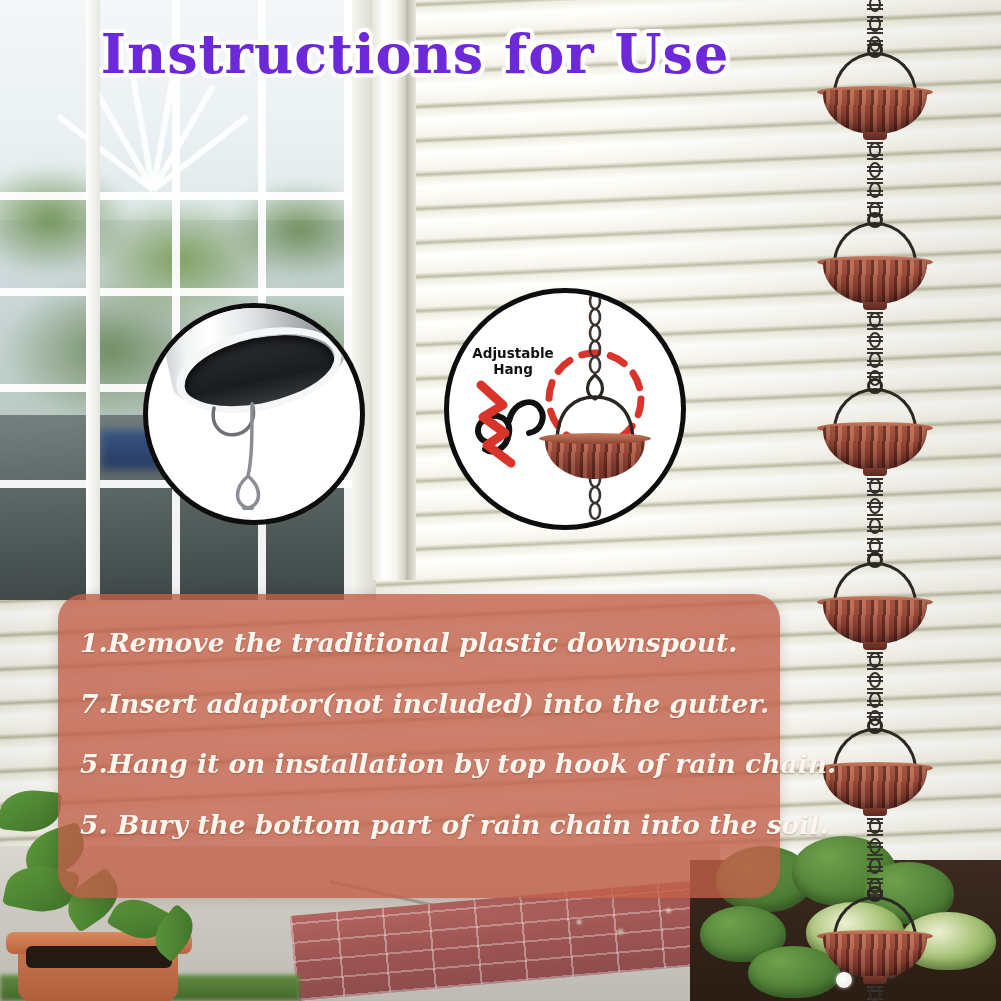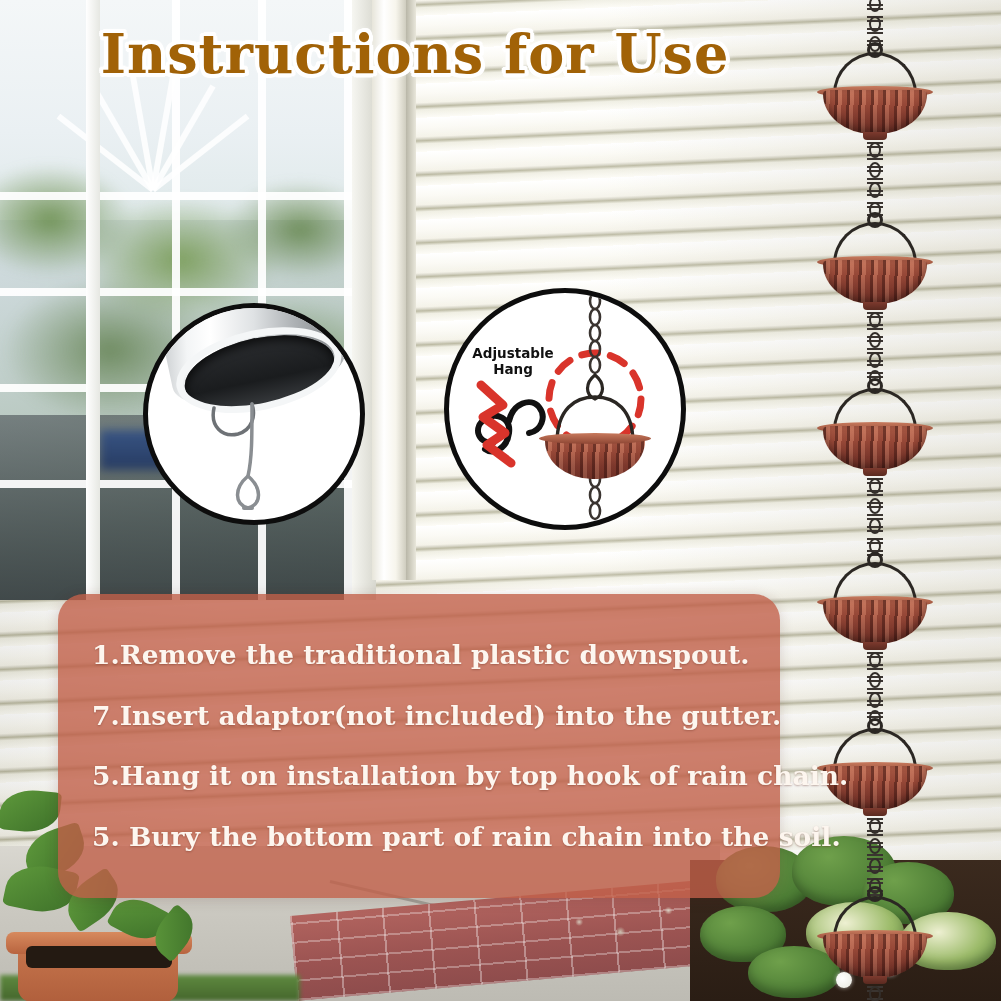--- a/index.html
+++ b/index.html
@@ -94,21 +94,21 @@
   .pot-rim{position:absolute;left:6px;top:932px;width:186px;height:22px;border-radius:8px;
     background:linear-gradient(180deg,#d78a5e,#b8643f);}
   .soil{position:absolute;left:26px;top:946px;width:146px;height:22px;border-radius:6px;
     background:#241a12;}
   .leafy{position:absolute;border-radius:60% 10% 60% 10%;
     background:linear-gradient(140deg,#5f9a3c,#3d7029);}
 
   
   .title{position:absolute;left:0;top:22px;width:830px;text-align:center;
     font-family:"DejaVu Serif",serif;font-weight:bold;font-size:54px;letter-spacing:1px;
-    color:#a16207;
+    color:#6d28d9;
     text-shadow:
       -3px -3px 0 #fff, 3px -3px 0 #fff, -3px 3px 0 #fff, 3px 3px 0 #fff,
       -4px 0 0 #fff, 4px 0 0 #fff, 0 -4px 0 #fff, 0 4px 0 #fff,
       -4px -2px 0 #fff, 4px 2px 0 #fff, 2px -4px 0 #fff, -2px 4px 0 #fff,
       0 0 8px rgba(255,255,255,.95);
   }
 
   
   .callout{position:absolute;border-radius:50%;background:#fff;
     border:5px solid #0d0d0d;overflow:hidden;}
@@ -168,21 +168,21 @@
         rgba(0,0,0,0) 8px 12px);
   }
   .link{position:absolute;left:64px;width:12px;height:16px;border:2.5px solid #332e2a;
     border-radius:50%;box-sizing:border-box;}
 
   
   .panel{position:absolute;left:58px;top:594px;width:722px;height:304px;
     border-radius:26px;
     background:rgba(193,95,73,.80);
     box-shadow:0 2px 14px rgba(80,35,25,.18);}
-  .panel ol{margin:12px;padding:36px 0 0 22px;list-style:none;}
+  .panel ol{margin:0;padding:36px 0 0 22px;list-style:none;font-style:italic;}
   .panel li{font-family:"DejaVu Serif",serif;font-weight:bold;font-size:26.5px;
     color:#fdf6ef;line-height:1.0;margin:0 0 34px 0;white-space:nowrap;
     text-shadow:0 1px 2px rgba(90,35,22,.35);}
 </style>
 </head>
 <body>
 
 <div class="stage">
 
   <div class="photo">

